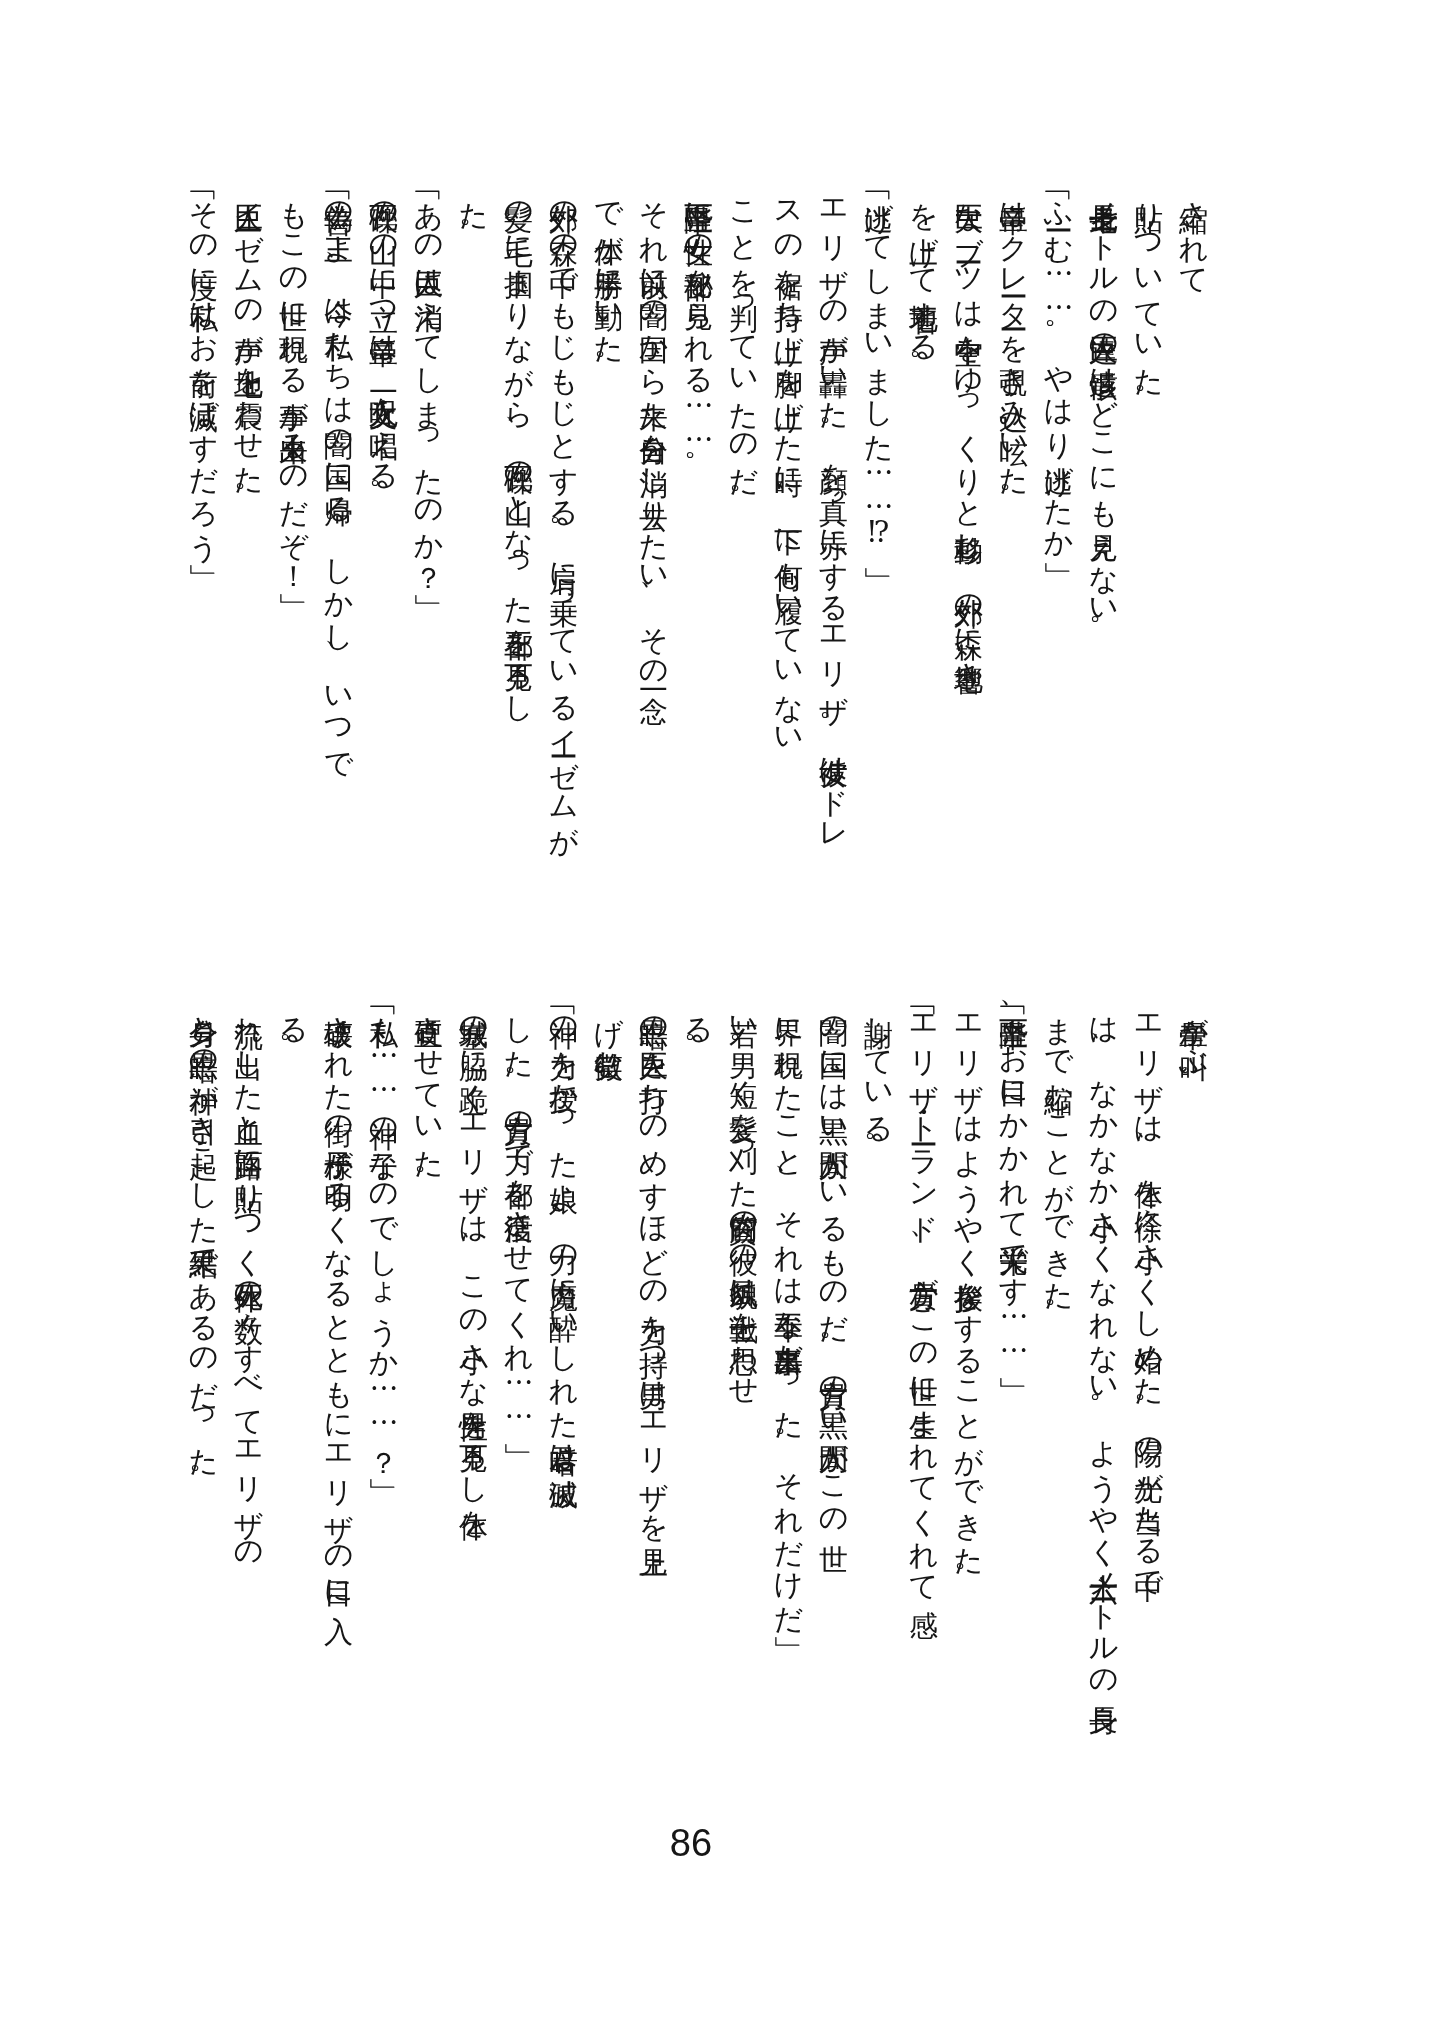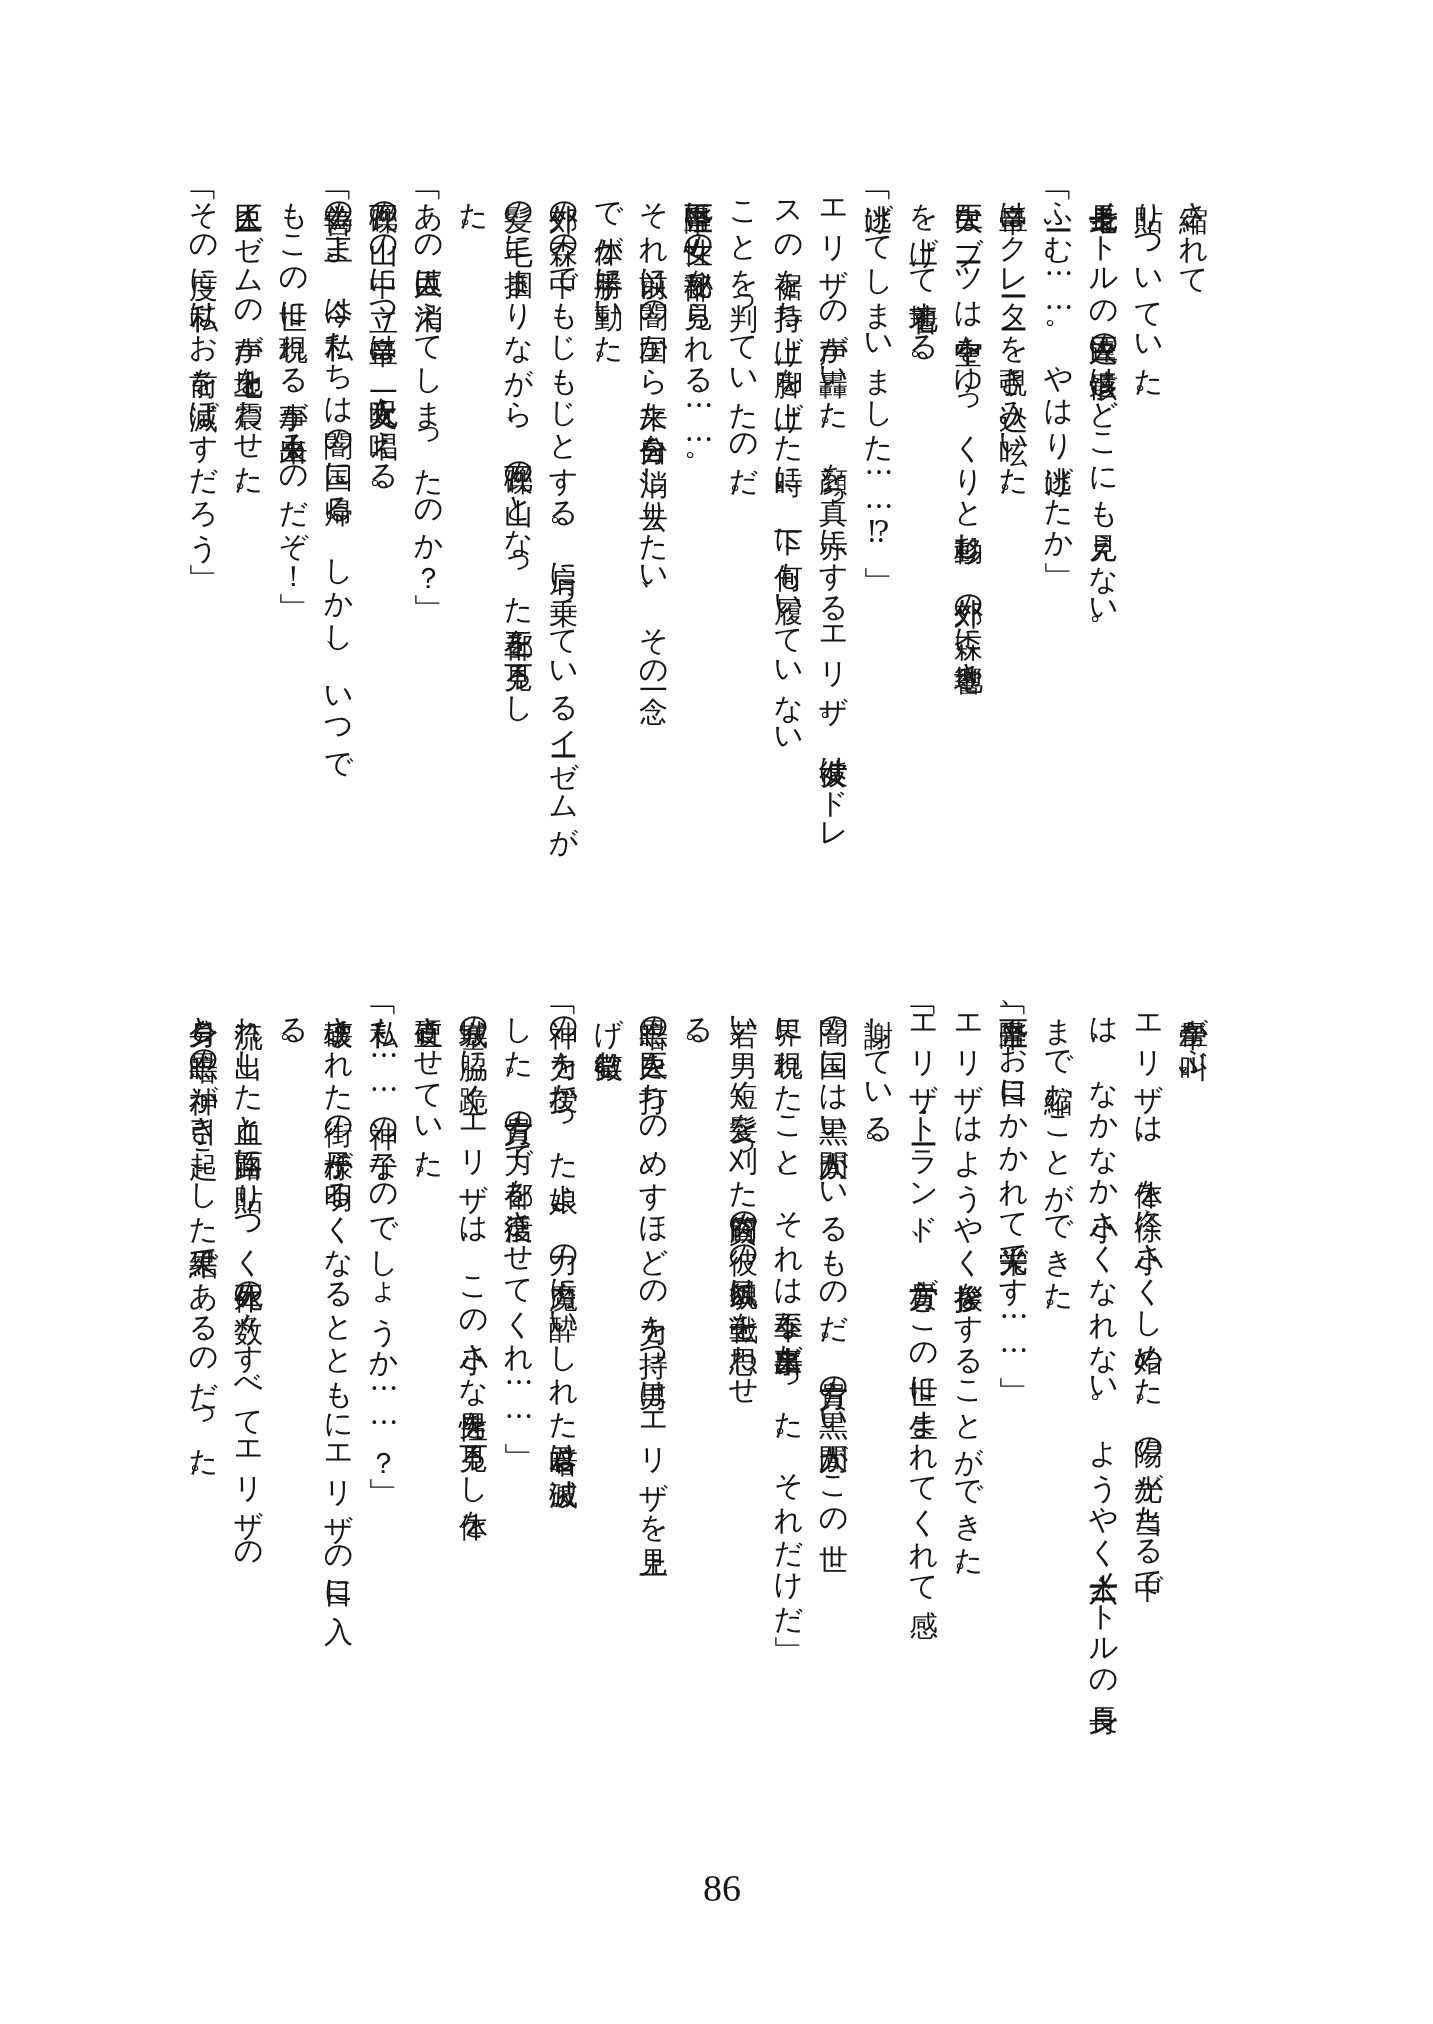--- a/index.html
+++ b/index.html
@@ -32,25 +32,24 @@
     line-height:45px;
     white-space:pre;
   }
   #block-top{ top:182px; }
   #block-bottom{ top:997px; }
   .page-number{
     position:absolute;
     top:1822px;
     left:641px;
     width:100px;
-    text-align:right;
+    text-align:center;
     font-size:38px;
     color:var(--ink);
-    font-family:Liberation Serif, serif;
-    margin-top:44px;
+    font-family:Liberation Sans, sans-serif;
   }
 </style>
 </head>
 <body>
 
 <div id="block-top" class="text-block">
     <div class="line">縮されて</div>
     <div class="line">貼りついていた。</div>
     <div class="line">身長七十メートルの巨人達の遺骸はどこにも見えない。</div>
     <div class="line">「ふーむ……。やはり逃げたか」</div>

